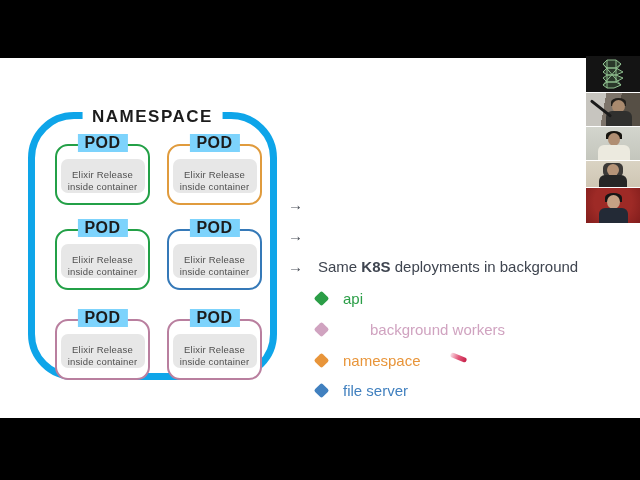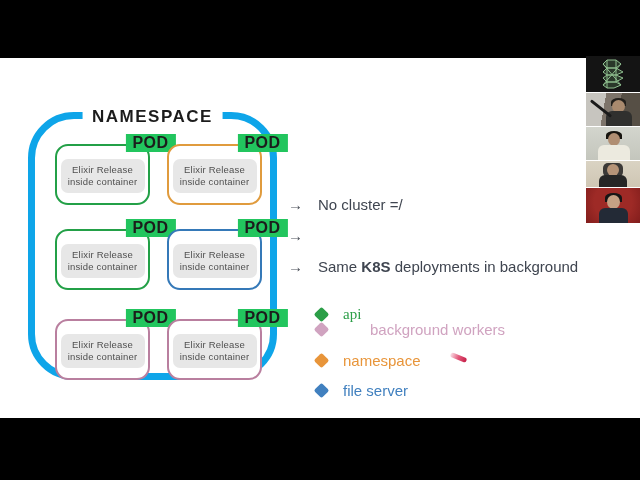--- a/index.html
+++ b/index.html
@@ -13,41 +13,41 @@
   
   .ns-box { position:absolute; left:28px; top:54px; width:249px; height:268px;
             border:7px solid #0ea5e9; border-radius:46px; background:#fff; }
   .ns-label { position:absolute; top:-12px; left:50%; transform:translateX(-50%);
               background:#fff; padding:0 10px; font-size:17px; font-weight:bold;
               letter-spacing:1.5px; color:#1c1c1c; white-space:nowrap; }
 
   .pod { position:absolute; width:95px; height:61px; border:2.5px solid #888;
          border-radius:13px; background:#fff; }
   .pod-label { position:absolute; top:-12px; left:50%; transform:translateX(-50%);
-               background:#22c55e; padding:0 7px; font-size:16px; font-weight:bold;
-               color:#1c1c1c; letter-spacing:0.5px; white-space:nowrap;margin-left:48px; }
+               background:#7dd3fc; padding:0 7px; font-size:16px; font-weight:bold;
+               color:#1c1c1c; letter-spacing:0.5px; white-space:nowrap; }
   .pod-inner { position:absolute; left:50%; top:13px; transform:translateX(-50%);
                width:84px; height:34px; background:#e7e7e7; border-radius:7px;
-               display:flex; flex-direction:column; align-items:center; justify-content:center;
+               display:flex; flex-direction:column; align-items:center; justify-content:flex-end;
                font-size:9.5px; line-height:12px; color:#4f4f4f; letter-spacing:0.2px; }
   .pod.c1 { left:20px; }  .pod.c2 { left:132px; }
   .pod.r1 { top:25px; }   .pod.r2 { top:110px; }  .pod.r3 { top:200px; }
 
   
   .bullet { position:absolute; left:288px; display:flex; align-items:flex-start;
             font-size:15px; color:#3f4550; white-space:nowrap; }
   .bullet .arrow { color:#4a4f58; font-weight:600; width:30px; font-size:15px; }
   .bullet b { font-weight:bold; }
   .b1 { top:138px; } .b2 { top:169px; } .b3 { top:200px; }
 
   .dep { position:absolute; left:316px; display:flex; align-items:center;
          font-size:15px; white-space:nowrap; }
   .dep .diamond { width:11px; height:11px; border-radius:2px; transform:rotate(45deg);
                   margin-right:16px; flex:0 0 auto; }
-  .d1 { top:248px;font-family:Liberation Serif, serif; } .d2 { top:263px;gap:27px; } .d3 { top:294px; } .d4 { top:324px;align-items:center; }
+  .d1 { top:232px; } .d2 { top:263px;gap:27px; } .d3 { top:294px; } .d4 { top:324px;align-items:center; }
 
   .laser { position:absolute; left:450px; top:297px; width:17px; height:5px;
            border-radius:3px; transform:rotate(22deg);
            background:linear-gradient(to right, rgba(231,130,160,0.25), rgba(222,60,100,0.85), #c51f48); }
 
   
   .tile { position:absolute; left:586px; width:54px; overflow:hidden; background:#888; }
   .t-logo { top:56px;  height:36px; background:#141414; display:flex; align-items:center; justify-content:center; }
   .t-p1   { top:93px;  height:33px; background:linear-gradient(100deg,#c7c5bf 0 34%,#7d746a 34% 60%,#564f45 60%); }
   .t-p2   { top:127px; height:33px; background:linear-gradient(180deg,#d3d5cd,#c4c6bd); }
@@ -135,21 +135,20 @@
         <div class="pod-label">POD</div>
         <div class="pod-inner">
           <span>Elixir Release</span>
           <span>inside container</span>
         </div>
       </div>
     </div>
 
     <div class="bullet b1">
       <span class="arrow">→</span>
-      <span><span>No cluster =/</span><b></b><span></span></span>
     </div>
     <div class="bullet b2">
       <span class="arrow">→</span>
     </div>
     <div class="bullet b3">
       <span class="arrow">→</span>
       <span><span>Same </span><b>K8S</b><span> deployments in background</span></span>
     </div>
 
     <div class="dep d1" style="color: rgb(43, 158, 71);">

